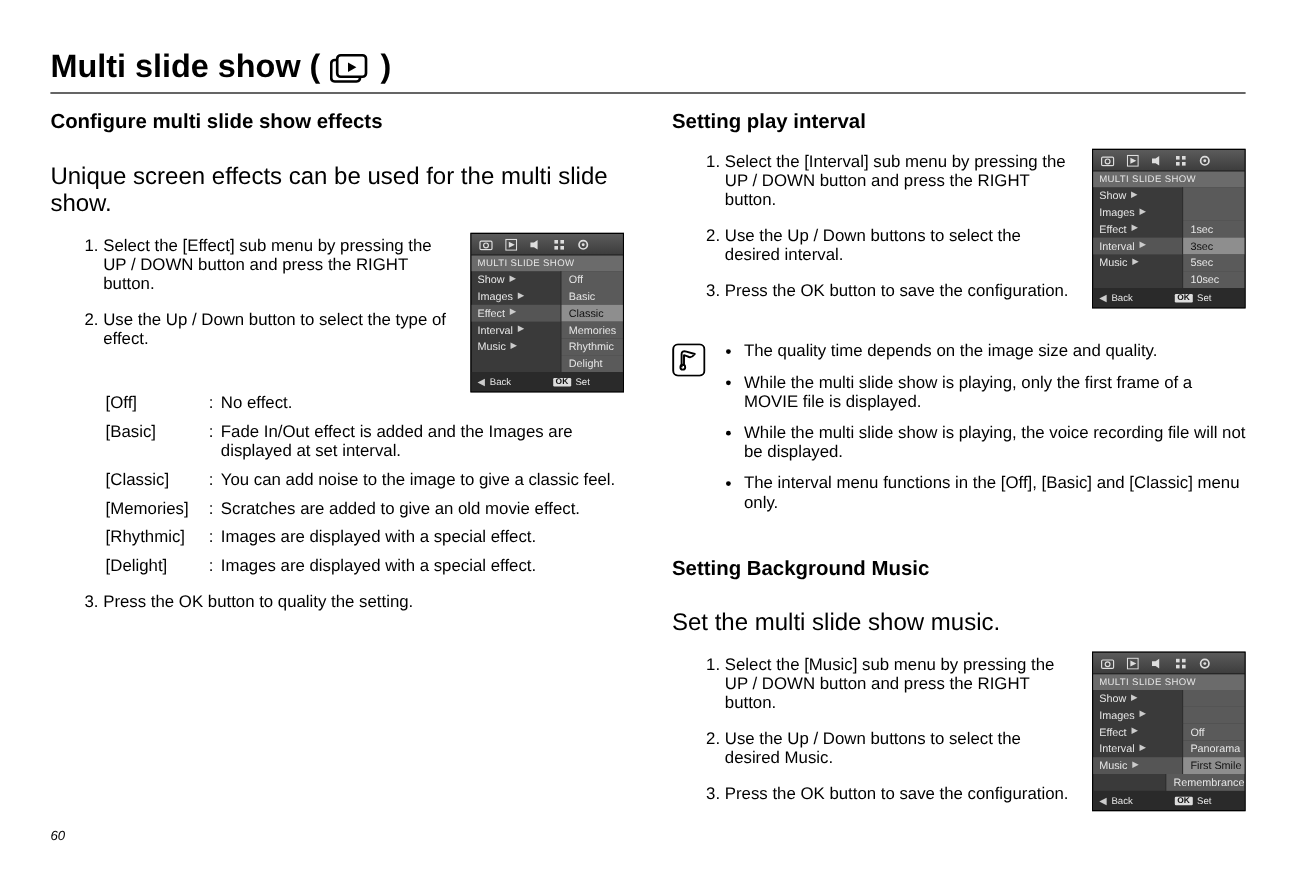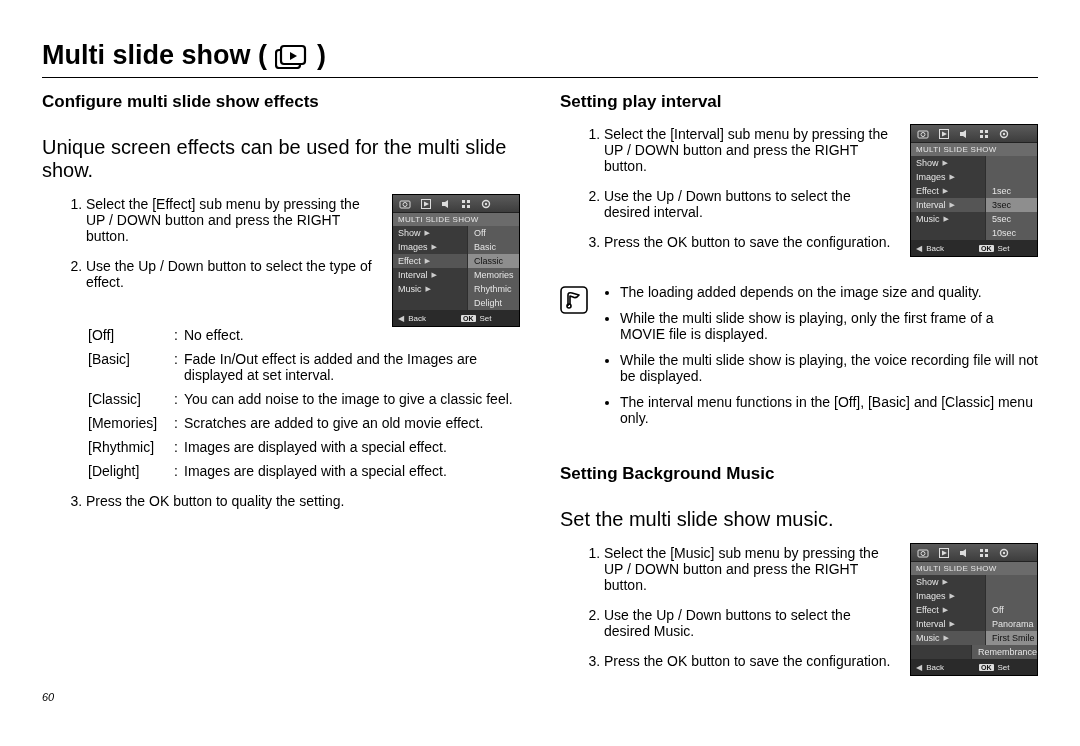--- a/index.html
+++ b/index.html
@@ -324,21 +324,21 @@
 
       <div class="notes-wrap">
         <span class="note-icon">
           <svg width="28" height="28">
               <rect x="1" y="1" width="26" height="26" rx="4" fill="#fff" stroke="#000" stroke-width="1.6"></rect>
               <path d="M8 20 L8 9 Q8 6 12 7 L19 9 Q16 13 13 11 L10 10 L10 19" fill="none" stroke="#000" stroke-width="1.6" stroke-linejoin="round"></path>
               <circle cx="9" cy="20" r="2" fill="none" stroke="#000" stroke-width="1.6"></circle>
             </svg>
         </span>
         <ul class="notes" id="notes-list">
-            <li>The loading added depends on the image size and quality.</li>
+            <li>The quality time depends on the image size and quality.</li>
             <li>While the multi slide show is playing, only the first frame of a MOVIE file is displayed.</li>
             <li>While the multi slide show is playing, the voice recording file will not be displayed.</li>
             <li>The interval menu functions in the [Off], [Basic] and [Classic] menu only.</li>
           </ul>
       </div>
 
       <h2 class="section-heading mtop">Setting Background Music</h2>
       <p class="intro">Set the multi slide show music.</p>
 
       <div class="clearfix">

